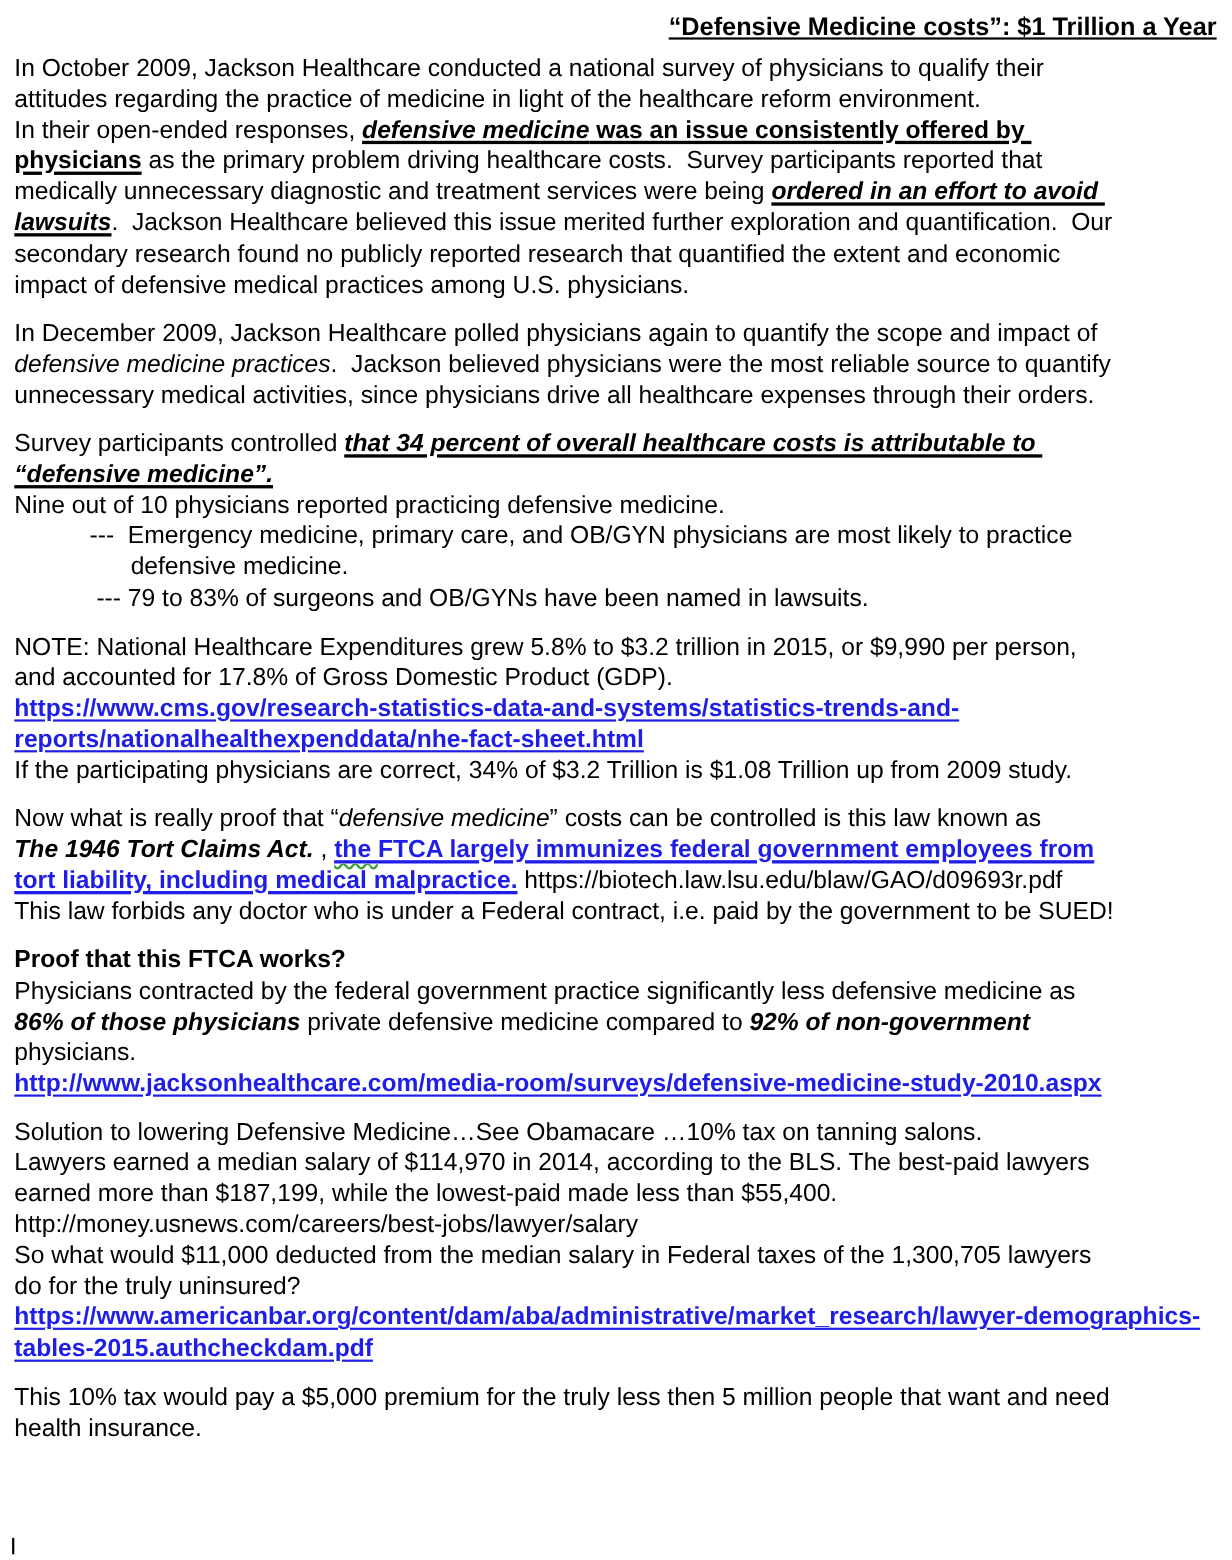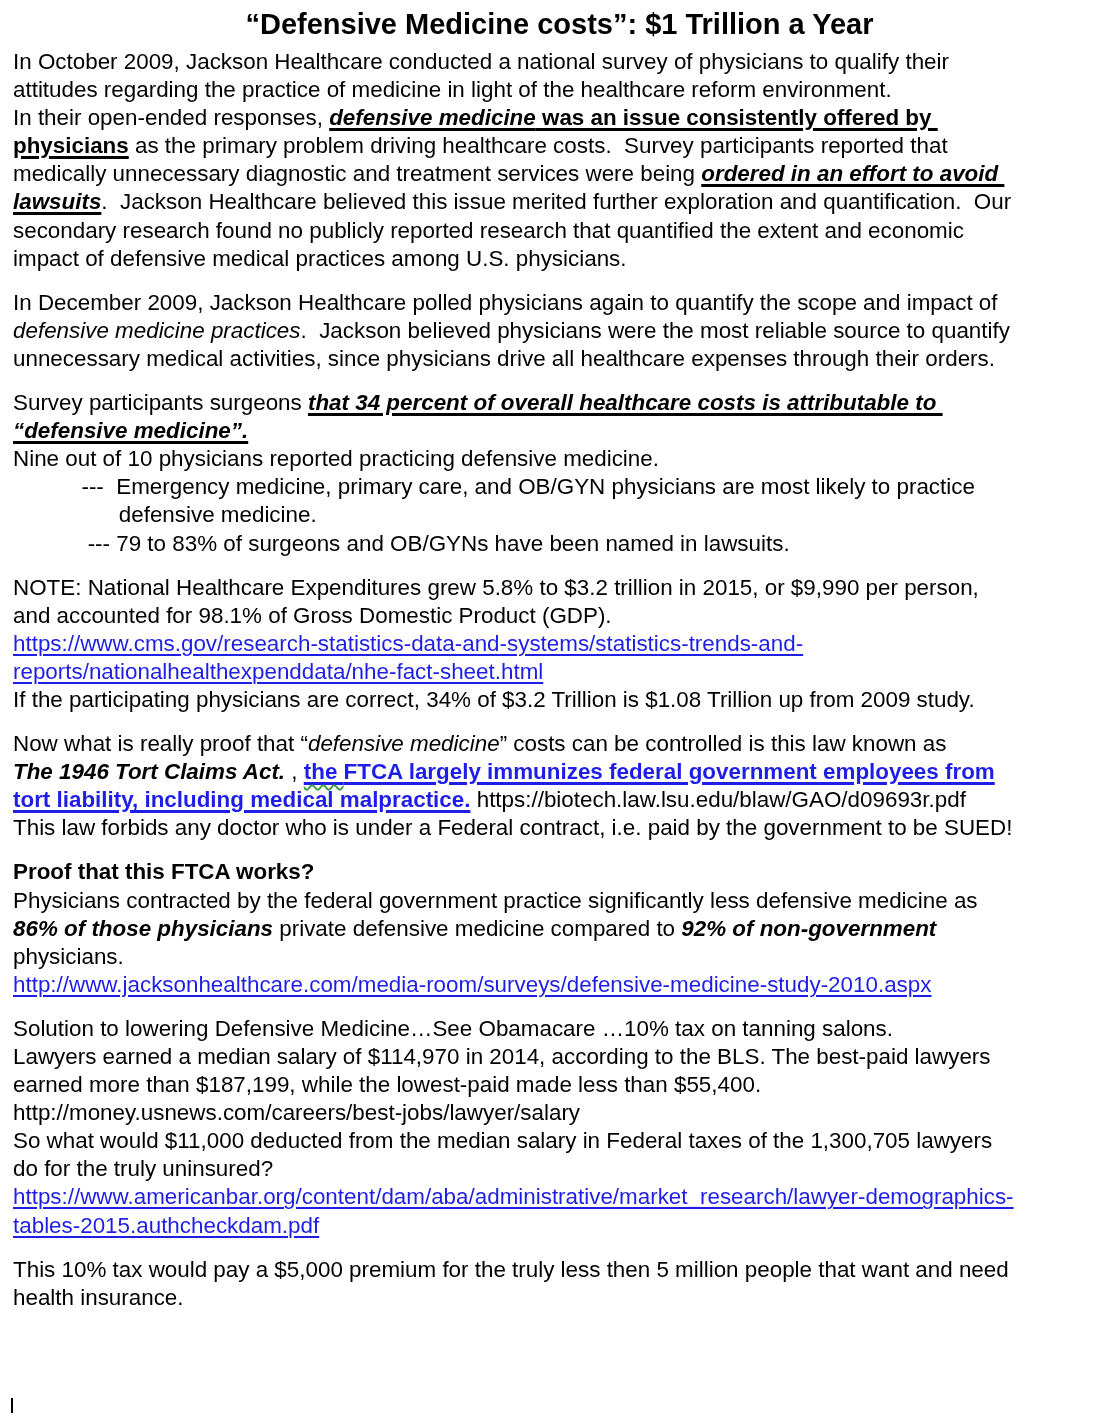--- a/index.html
+++ b/index.html
@@ -14,26 +14,27 @@
     font-family: "Liberation Sans", sans-serif;
     font-size: 22.4px;
     line-height: 28.1px;
     color: #000000;
     position: relative;
   }
   .doc {
     padding: 6px 14px 0 13px;
   }
   .page-title {
-    font-size: 29px;
+    font-size: 23px;
     line-height: 36px;
     font-weight: bold;
-    text-align: center;
+    text-align: right;
     margin: 0 0 6px 0;
     white-space: pre;
+    text-decoration: underline;
   }
   .para {
     white-space: pre;
     margin: 0;
   }
   .para + .para {
     margin-top: 16px;
   }
   
   .s-r  { }
@@ -50,20 +51,21 @@
     font-weight: bold; font-style: italic;
     text-decoration: underline;
     text-decoration-thickness: 2.5px;
     text-underline-offset: 3px;
   }
   .s-a {
     color: var(--link-blue, #1e1ee6);
     text-decoration: underline;
     text-decoration-thickness: 2px;
     text-underline-offset: 3px;
+    font-weight: bold;
   }
   .s-ab {
     color: var(--link-blue, #1e1ee6);
     font-weight: bold;
     text-decoration: underline;
     text-decoration-thickness: 2.5px;
     text-underline-offset: 3px;
   }
   .squig {
     text-decoration: underline;
@@ -92,28 +94,28 @@
 attitudes regarding the practice of medicine in light of the healthcare reform environment.
 In their open-ended responses, </span><span class="s-biu">defensive medicine</span><span class="s-bu"> was an issue consistently offered by 
 physicians</span><span class="s-r"> as the primary problem driving healthcare costs.  Survey participants reported that
 medically unnecessary diagnostic and treatment services were being </span><span class="s-biu">ordered in an effort to avoid 
 lawsuits</span><span class="s-r">.  Jackson Healthcare believed this issue merited further exploration and quantification.  Our
 secondary research found no publicly reported research that quantified the extent and economic
 impact of defensive medical practices among U.S. physicians.</span></div>
       <div class="para"><span class="s-r">In December 2009, Jackson Healthcare polled physicians again to quantify the scope and impact of
 </span><span class="s-i">defensive medicine practices</span><span class="s-r">.  Jackson believed physicians were the most reliable source to quantify
 unnecessary medical activities, since physicians drive all healthcare expenses through their orders.</span></div>
-      <div class="para"><span class="s-r">Survey participants surgeons </span><span class="s-biu">that 34 percent of overall healthcare costs is attributable to 
+      <div class="para"><span class="s-r">Survey participants controlled </span><span class="s-biu">that 34 percent of overall healthcare costs is attributable to 
 “defensive medicine”.</span><span class="s-r">
 Nine out of 10 physicians reported practicing defensive medicine.
            ---  Emergency medicine, primary care, and OB/GYN physicians are most likely to practice
                  defensive medicine.
             --- 79 to 83% of surgeons and OB/GYNs have been named in lawsuits.</span></div>
       <div class="para"><span class="s-r">NOTE: National Healthcare Expenditures grew 5.8% to $3.2 trillion in 2015, or $9,990 per person,
-and accounted for 98.1% of Gross Domestic Product (GDP).
+and accounted for 17.8% of Gross Domestic Product (GDP).
 </span><span class="s-a">https://www.cms.gov/research-statistics-data-and-systems/statistics-trends-and-
 reports/nationalhealthexpenddata/nhe-fact-sheet.html</span><span class="s-r">
 If the participating physicians are correct, 34% of $3.2 Trillion is $1.08 Trillion up from 2009 study.</span></div>
       <div class="para"><span class="s-r">Now what is really proof that “</span><span class="s-i">defensive medicine</span><span class="s-r">” costs can be controlled is this law known as
 </span><span class="s-bi">The 1946 Tort Claims Act.</span><span class="s-r"> , </span><span class="s-ab"><span class="squig">the </span></span><span class="s-ab">FTCA largely immunizes federal government employees from
 tort liability, including medical malpractice.</span><span class="s-r"> https://biotech.law.lsu.edu/blaw/GAO/d09693r.pdf
 This law forbids any doctor who is under a Federal contract, i.e. paid by the government to be SUED!</span></div>
       <div class="para"><span class="s-b">Proof that this FTCA works?</span><span class="s-r">
 Physicians contracted by the federal government practice significantly less defensive medicine as
 </span><span class="s-bi">86% of those physicians</span><span class="s-r"> private defensive medicine compared to </span><span class="s-bi">92% of non-government</span><span class="s-r">

